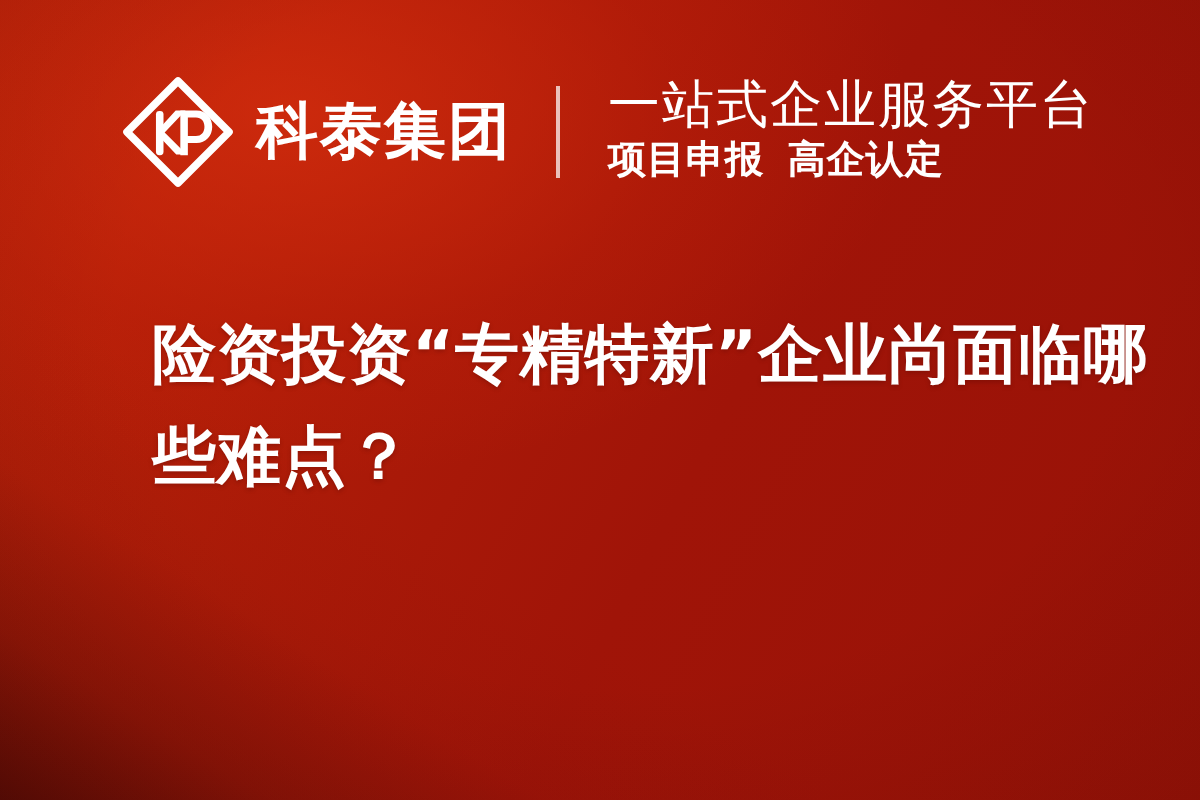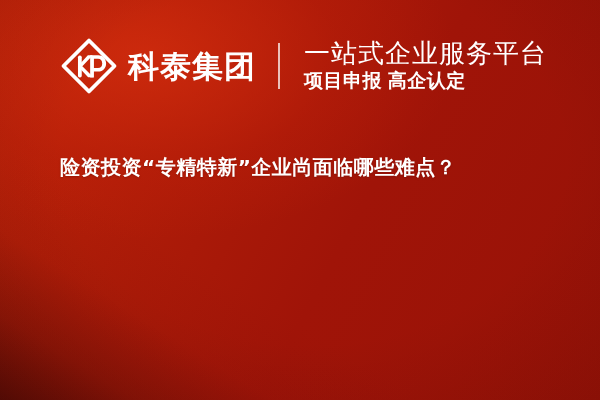--- a/index.html
+++ b/index.html
@@ -127,38 +127,38 @@
   .tagline-main {
     font-family: "DejaVu Sans", "Liberation Sans", sans-serif;
     font-size: 26px;
     font-weight: 400;
     line-height: 1.12;
     color: #ffffff;
     letter-spacing: 1px;
     white-space: nowrap;
   }
   .tagline-sub {
-    font-family: Liberation Sans, sans-serif;
+    font-family: Liberation Mono, monospace;
     font-size: 19px;
     font-weight: 700;
     line-height: 1.2;
     color: #ffffff;
     letter-spacing: 0.5px;
     margin-top: 2px;
     white-space: nowrap;
   }
 
   
   .headline {
     position: absolute;
-    left: 60px;
+    left: 76px;
     top: 152px;
     width: 500px;
     font-family: "DejaVu Sans", "Liberation Sans", sans-serif;
-    font-size: 20px;
+    font-size: 32px;
     font-weight: 700;
     line-height: 1.58;
     color: #ffffff;
     letter-spacing: 0.5px;
     text-shadow: 0 1px 2px rgba(70,8,4,0.28);
     word-break: break-word;
   }
 </style>
 </head>
 <body>

